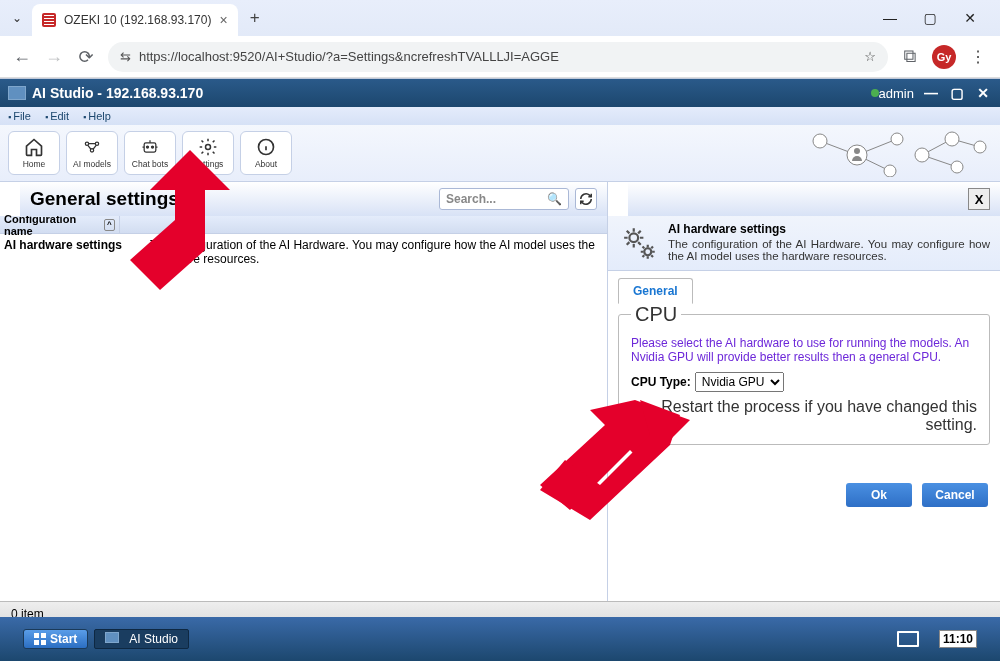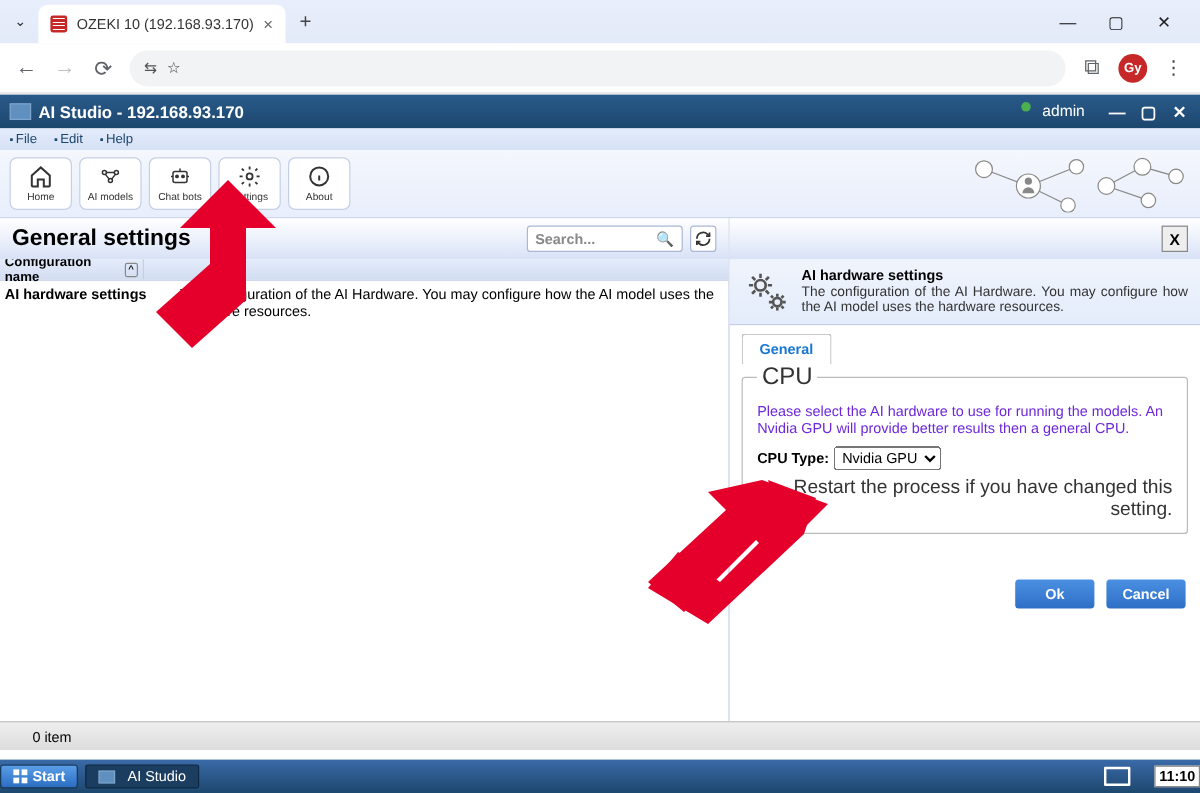--- a/index.html
+++ b/index.html
@@ -20,42 +20,42 @@
     .addr-bar { display:flex; align-items:center; height:42px; padding:0 12px; gap:12px; background:#fff; border-bottom:1px solid #ddd; }
     .nav-icon { width:20px; height:20px; display:flex; align-items:center; justify-content:center; color:#5f6368; cursor:pointer; font-size:18px; }
     .url-box { flex:1; height:30px; background:#f1f3f4; border-radius:15px; display:flex; align-items:center; padding:0 12px; gap:8px; font-size:13px; color:#444; }
     .url-prefix { font-size:13px; color:#555; }
     .avatar { width:24px; height:24px; border-radius:50%; background:#c62828; color:#fff; display:flex; align-items:center; justify-content:center; font-size:11px; font-weight:bold; }
     .menu-dots { font-size:16px; color:#444; width:20px; text-align:center; }
     
     
     .app-title { background:linear-gradient(#2a5a8a,#1c476e); color:#fff; height:28px; display:flex; align-items:center; padding:0 8px; font-size:14px; font-weight:bold; }
     .app-icon { width:18px; height:14px; background:#6090c0; border:1px solid #fff3; margin-right:6px; display:inline-block; }
-    .app-title-right { margin-left:auto; display:flex; gap:10px; }
+    .app-title-right { margin-left:auto; display:flex; align-items:center; }
     .status-dot { width:8px; height:8px; background:#4caf50; border-radius:50%; display:inline-block; }
     .app-user { font-size:13px; font-weight:normal; }
     .app-win { display:flex; gap:8px; margin-left:8px; }
     .app-win span { width:18px; text-align:center; cursor:pointer; font-weight:bold; }
     
     
     .menu-bar { background:linear-gradient(#e4ecfb,#d6e1f6); height:18px; display:flex; align-items:center; padding:0 8px; gap:14px; font-size:11px; color:#1c476e; }
     .menu-bar span::before { content:"▪"; color:#1c476e; margin-right:2px; font-size:9px;}
     
     
     .toolbar { background:linear-gradient(#f4f7fd,#e8eefb); padding:6px 8px; display:flex; gap:6px; position:relative; border-bottom:1px solid #c5d0e6; }
     .tool-btn { width:52px; height:44px; background:#fff; border:1px solid #c5d0e6; border-radius:6px; display:flex; flex-direction:column; align-items:center; justify-content:center; cursor:pointer; gap:2px; }
     .tool-btn svg { width:20px; height:20px; color:#333; }
     .tool-label { font-size:8.5px; color:#333;text-align:center; }
     .net-art { position:absolute; right:8px; top:2px; }
     
     
     .panes { display:flex; height:419px; }
     .pane-left { width:608px; display:flex; flex-direction:column; border-right:1px solid #c5d0e6; }
     .pane-right { flex:1; display:flex; flex-direction:column; }
-    .pane-head { background:linear-gradient(#fff,#d8e2f6); height:34px; display:flex; align-items:center; padding:0 10px; font-size:19px; font-weight:bold; position:relative; }
+    .pane-head { background:linear-gradient(#fff,#d8e2f6); height:34px; display:flex; align-items:center; padding:0 10px; font-size:19px; font-weight:bold; position:relative;margin-left:20px; }
     .search-group { margin-left:auto; display:flex; align-items:center; gap:6px; }
     .search-box { width:130px; height:22px; border:1px solid #aab8d6; border-radius:3px; padding:0 6px; font-size:12px; color:#888; display:flex; align-items:center; justify-content:space-between; background:#fff; }
     .refresh { width:22px; height:22px; border:1px solid #aab8d6; border-radius:3px; display:flex; align-items:center; justify-content:center; background:#fff; cursor:pointer; }
     .close-pane { width:22px; height:22px; border:1px solid #888; display:flex; align-items:center; justify-content:center; font-weight:bold; cursor:pointer; font-size:13px; background:#eee; margin-left:auto;}
     
     .table-head { background:linear-gradient(#e4ecfb,#d2ddf1); height:18px; display:flex; font-size:11px; font-weight:bold; border-bottom:1px solid #c5d0e6; }
     .th1 { width:120px; padding:2px 4px; border-right:1px solid #c5d0e6; display:flex; align-items:center; }
     .sort-ind { width:12px; height:12px; border:1px solid #888; border-radius:2px; margin-left:2px; display:inline-flex; align-items:center; justify-content:center; font-size:8px; }
     .table-row { display:flex; font-size:12px; padding:4px 0; }
     .td1 { width:146px; padding:0 4px; font-weight:bold; }
@@ -73,26 +73,26 @@
     .fieldset legend { font-size:20px; padding:0 4px; color:#333; }
     .fieldset p { font-size:12px; color:#6d28d9; margin-bottom:8px; }
     .fld-row { font-size:12px; display:flex; align-items:center; gap:4px; margin-bottom:6px; }
     .fld-row label { font-weight:bold; }
     .fld-row select { font-size:12px; padding:1px 2px; }
     .hint { font-size:16px; color:#333; text-align:right; }
     
     .btns { display:flex; justify-content:flex-end; gap:10px; padding:8px 12px; }
     .btn { width:66px; height:24px; background:linear-gradient(#4a90e2,#2e6fc6); color:#fff; border:none; border-radius:3px; font-size:12px; font-weight:bold; cursor:pointer;margin-top:20px; }
     
-    .status-bar { height:24px; background:linear-gradient(#eee,#ddd); border-top:1px solid #bbb; display:flex; align-items:center; padding:0 27px; font-size:12px; }
-    
-    
-    .taskbar { position:absolute; left:0; right:0; bottom:0; height:28px; background:linear-gradient(#3a6aa8,#1c476e); display:flex; align-items:center; padding:0 0; gap:6px; color:#fff; font-size:12px; }
+    .status-bar { height:24px; background:linear-gradient(#eee,#ddd); border-top:1px solid #bbb; display:flex; align-items:center; padding:0 11px; font-size:12px; }
+    
+    
+    .taskbar { position:absolute; left:0; right:0; bottom:0; height:44px; background:linear-gradient(#3a6aa8,#1c476e); display:flex; align-items:center; padding:0 23px; gap:6px; color:#fff; font-size:12px; }
     .start-btn { background:linear-gradient(#5a9de8,#2b6ec2); border:1px solid #1a3a5a; border-radius:3px; padding:2px 10px; display:flex; align-items:center; gap:4px; font-weight:bold; cursor:pointer; }
-    .task-item { background:#1a3d60; border:1px solid #0e2842; border-radius:2px; padding:2px 10px; display:flex; align-items:center; gap:4px; cursor:pointer; }
+    .task-item { background:#1a3d60; border:1px solid #0e2842; border-radius:2px; padding:2px 10px; display:flex; gap:4px; cursor:pointer; }
     .clock { margin-left:auto; display:flex; align-items:center; gap:20px; }
     .kbd-ind { width:22px; height:16px; border:2px solid #fff; border-radius:1px; display:inline-block; }
     
     
     .arrow { position:absolute; z-index:50; }
   </style>
 </head>
 <body>
 
 <div class="browser-chrome">
@@ -109,20 +109,21 @@
       <span>▢</span>
       <span>✕</span>
     </div>
   </div>
   <div class="addr-bar">
     <div class="nav-icon">←</div>
     <div class="nav-icon" style="opacity:.4">→</div>
     <div class="nav-icon">⟳</div>
     <div class="url-box">
       <span class="url-prefix">⇆</span>
+      <span style="flex:1">https://localhost:9520/AI+Studio/?a=Settings&amp;ncrefreshTVALLLJI=AGGE</span>
       <span>☆</span>
     </div>
     <div class="nav-icon">⧉</div>
     <div class="avatar">Gy</div>
     <div class="menu-dots">⋮</div>
   </div>
 </div>
 
 <div class="app-title">
   <span class="app-icon"></span>

